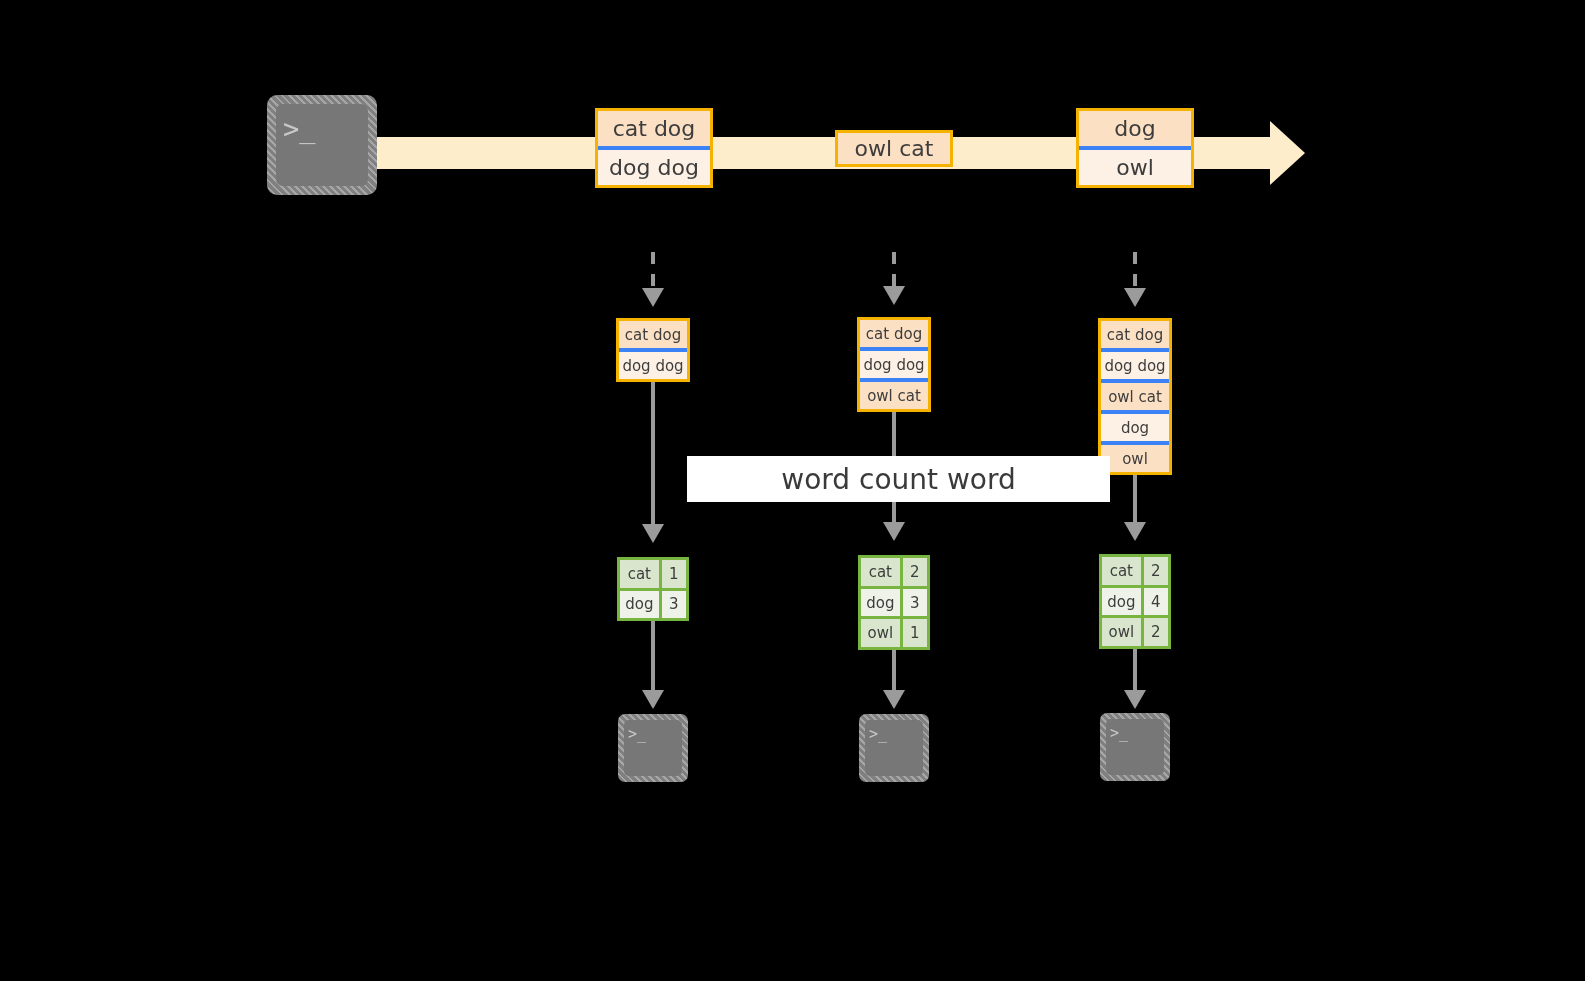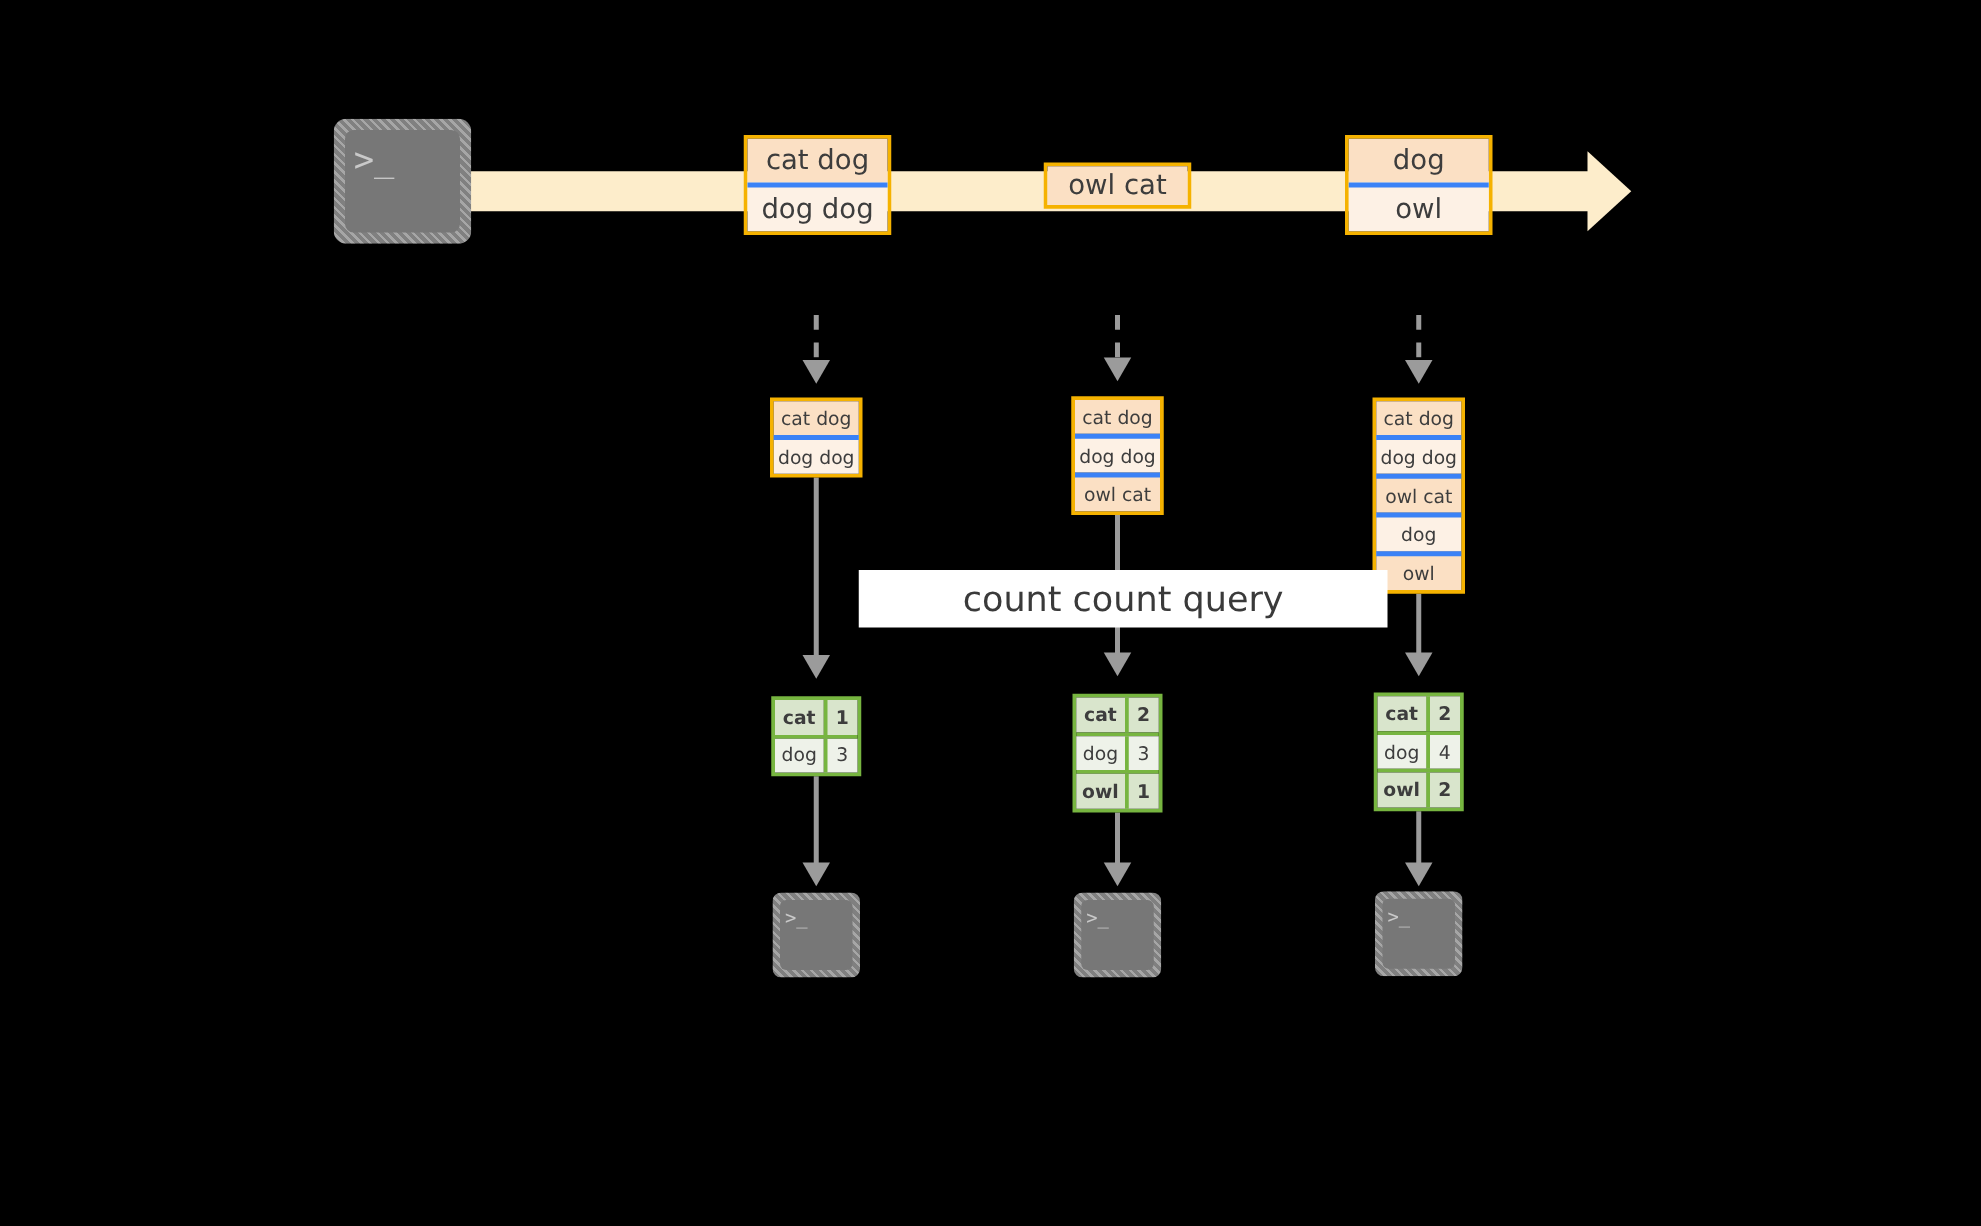--- a/index.html
+++ b/index.html
@@ -105,21 +105,21 @@
     box-sizing: border-box;
     display: flex;
     align-items: center;
     justify-content: center;
     font-size: 15px;
     color: #3d3d3d;
     white-space: nowrap;
   }
   .res-cell.word  { width: 46px; }
   .res-cell.count { width: 32px; border-left: 3px solid #77b540; }
-  .res-row.dark  .res-cell { background: #d9e5cc; font-weight: bold; }
+  .res-row.dark  .res-cell { background: #d9e5cc; }
   .res-row.light .res-cell { background: #eef2e9; }
 
   
   .conn {
     position: absolute;
     width: 4px;
     background: #9b9b9b;
     z-index: 2;
   }
   .conn.dashed {
@@ -275,16 +275,16 @@
 
   <div class="conn" style="left:1133px; top:649px; height:46px;"></div>
   <div class="conn-head" style="left:1124px; top:690px;"></div>
 
   <div class="term small" style="left:1100px; top:713px; width:70px; height:68px;">
     <div class="inner"></div>
     <div class="glyph">&gt;_</div>
   </div>
 
   <div class="query-banner" style="left:687px; top:456px; width:423px; height:46px;">
-    <span>count count query</span>
+    <span>word count word</span>
   </div>
 
 </div>
 
 </body></html>

